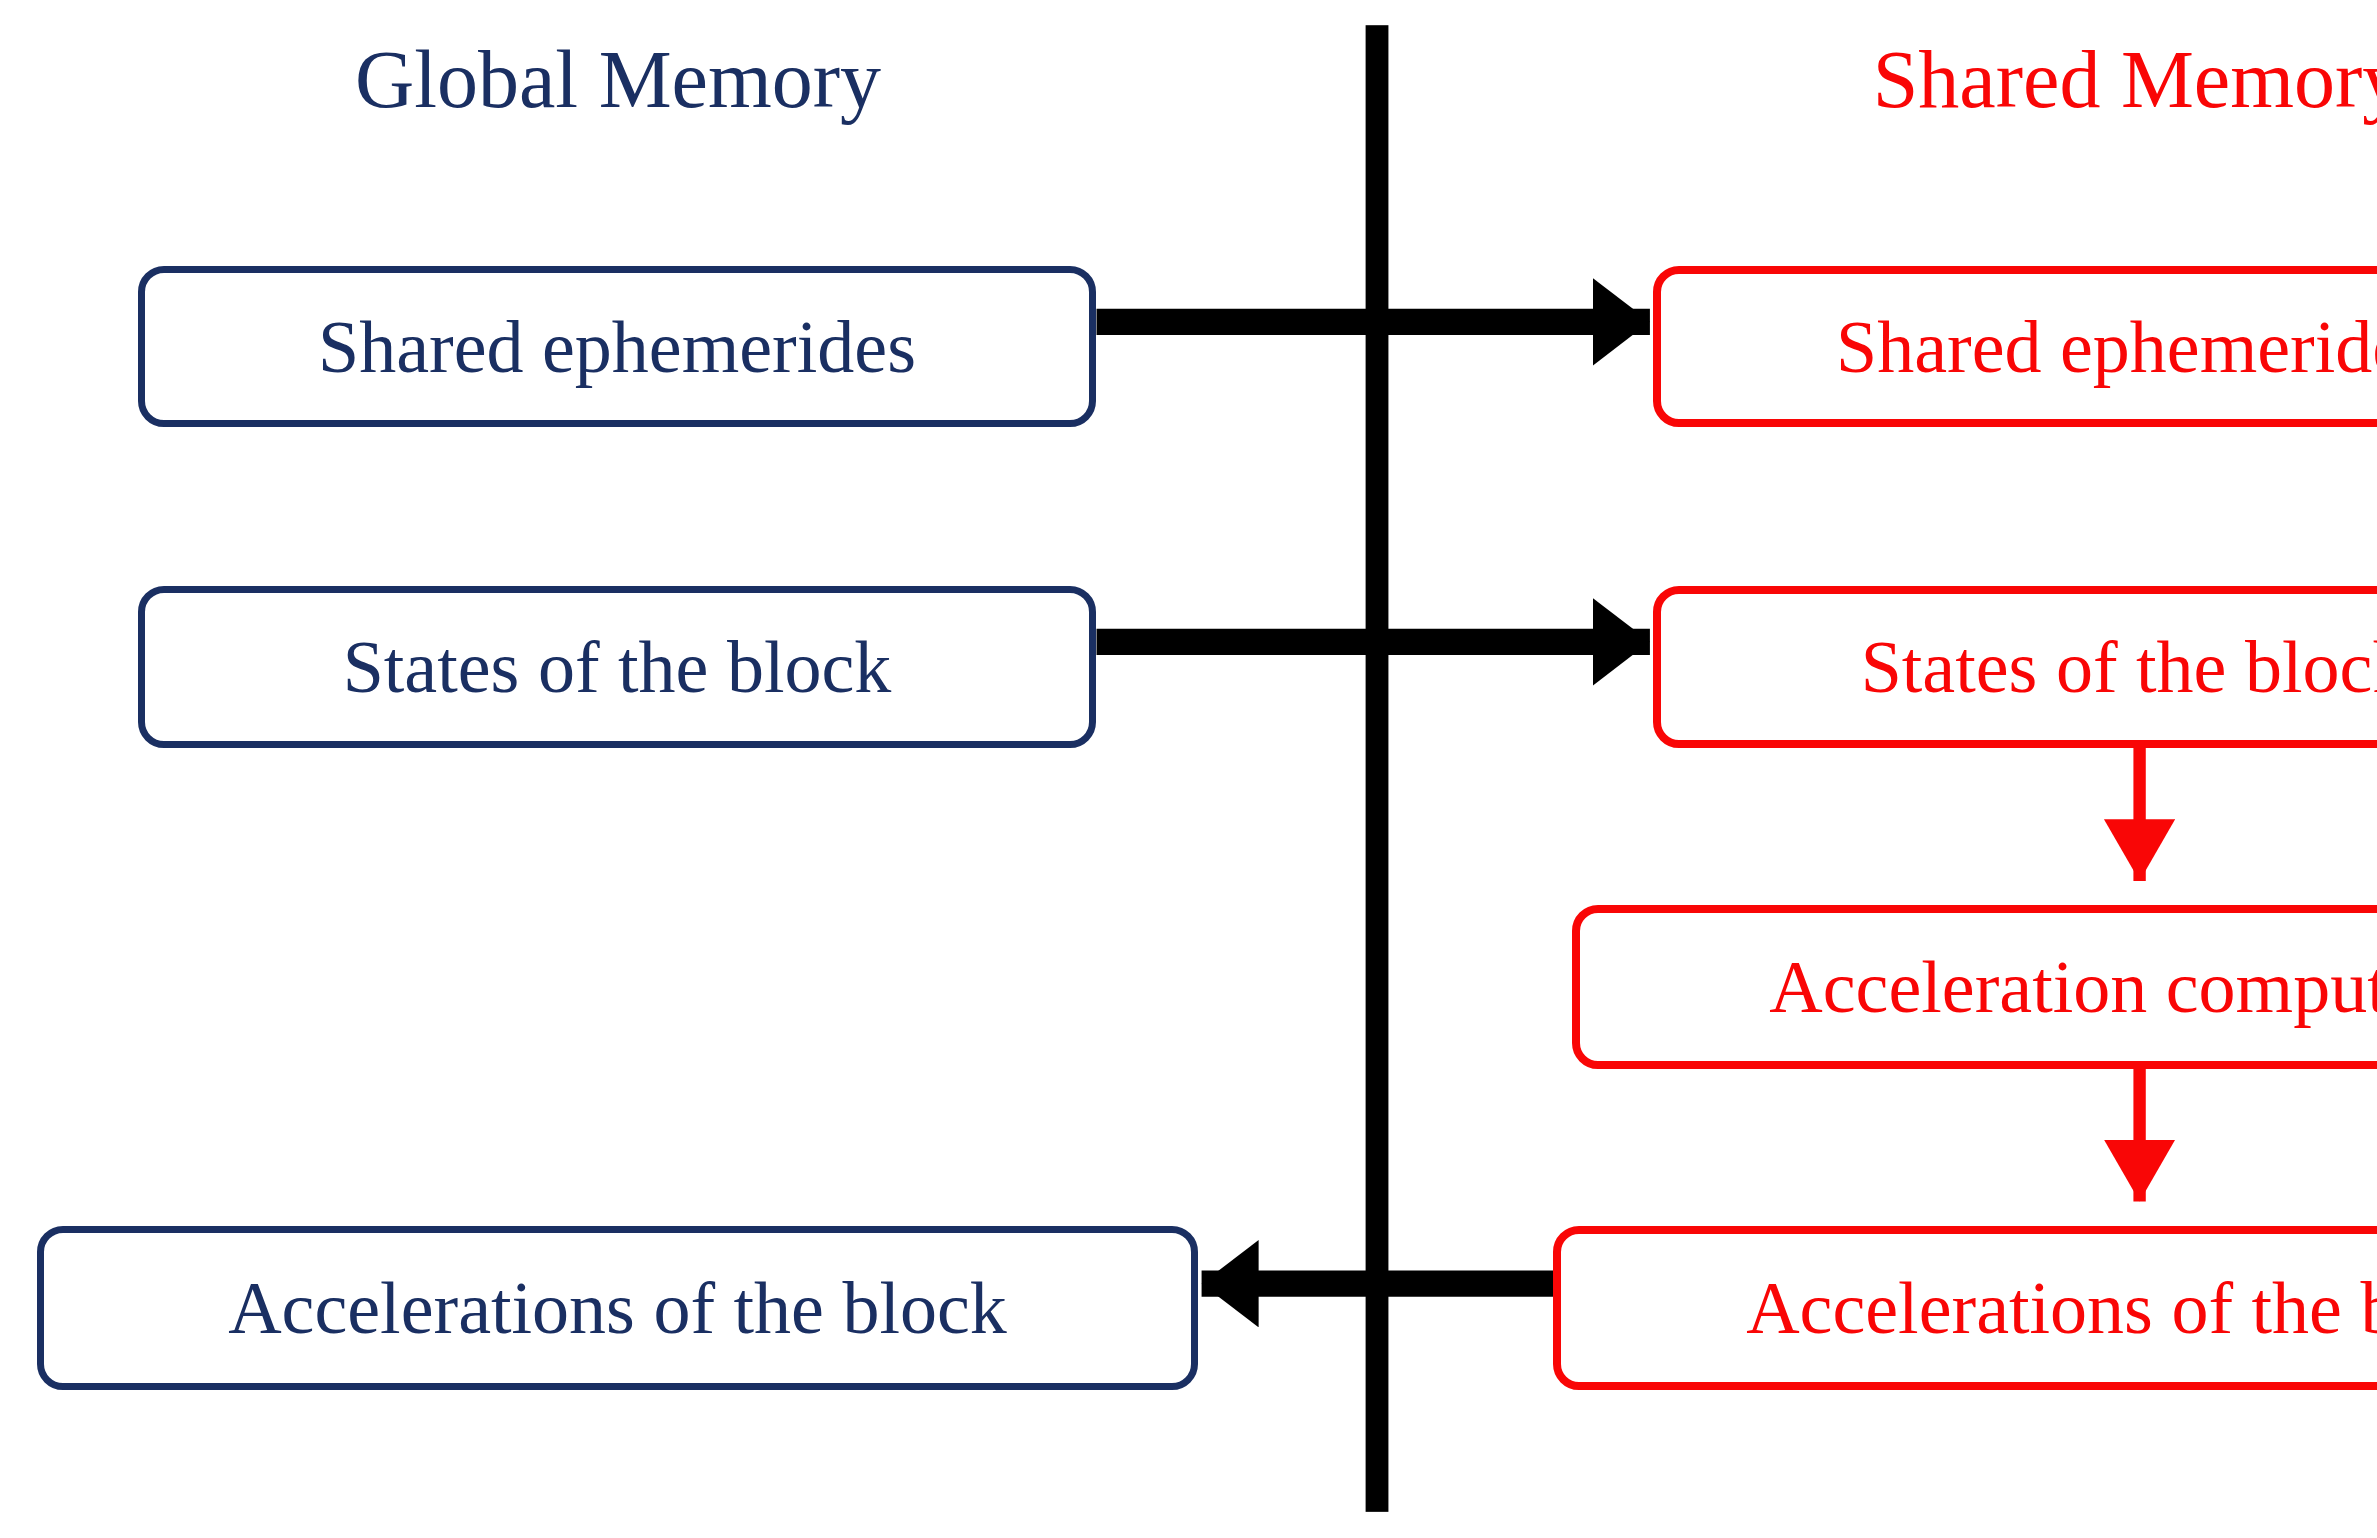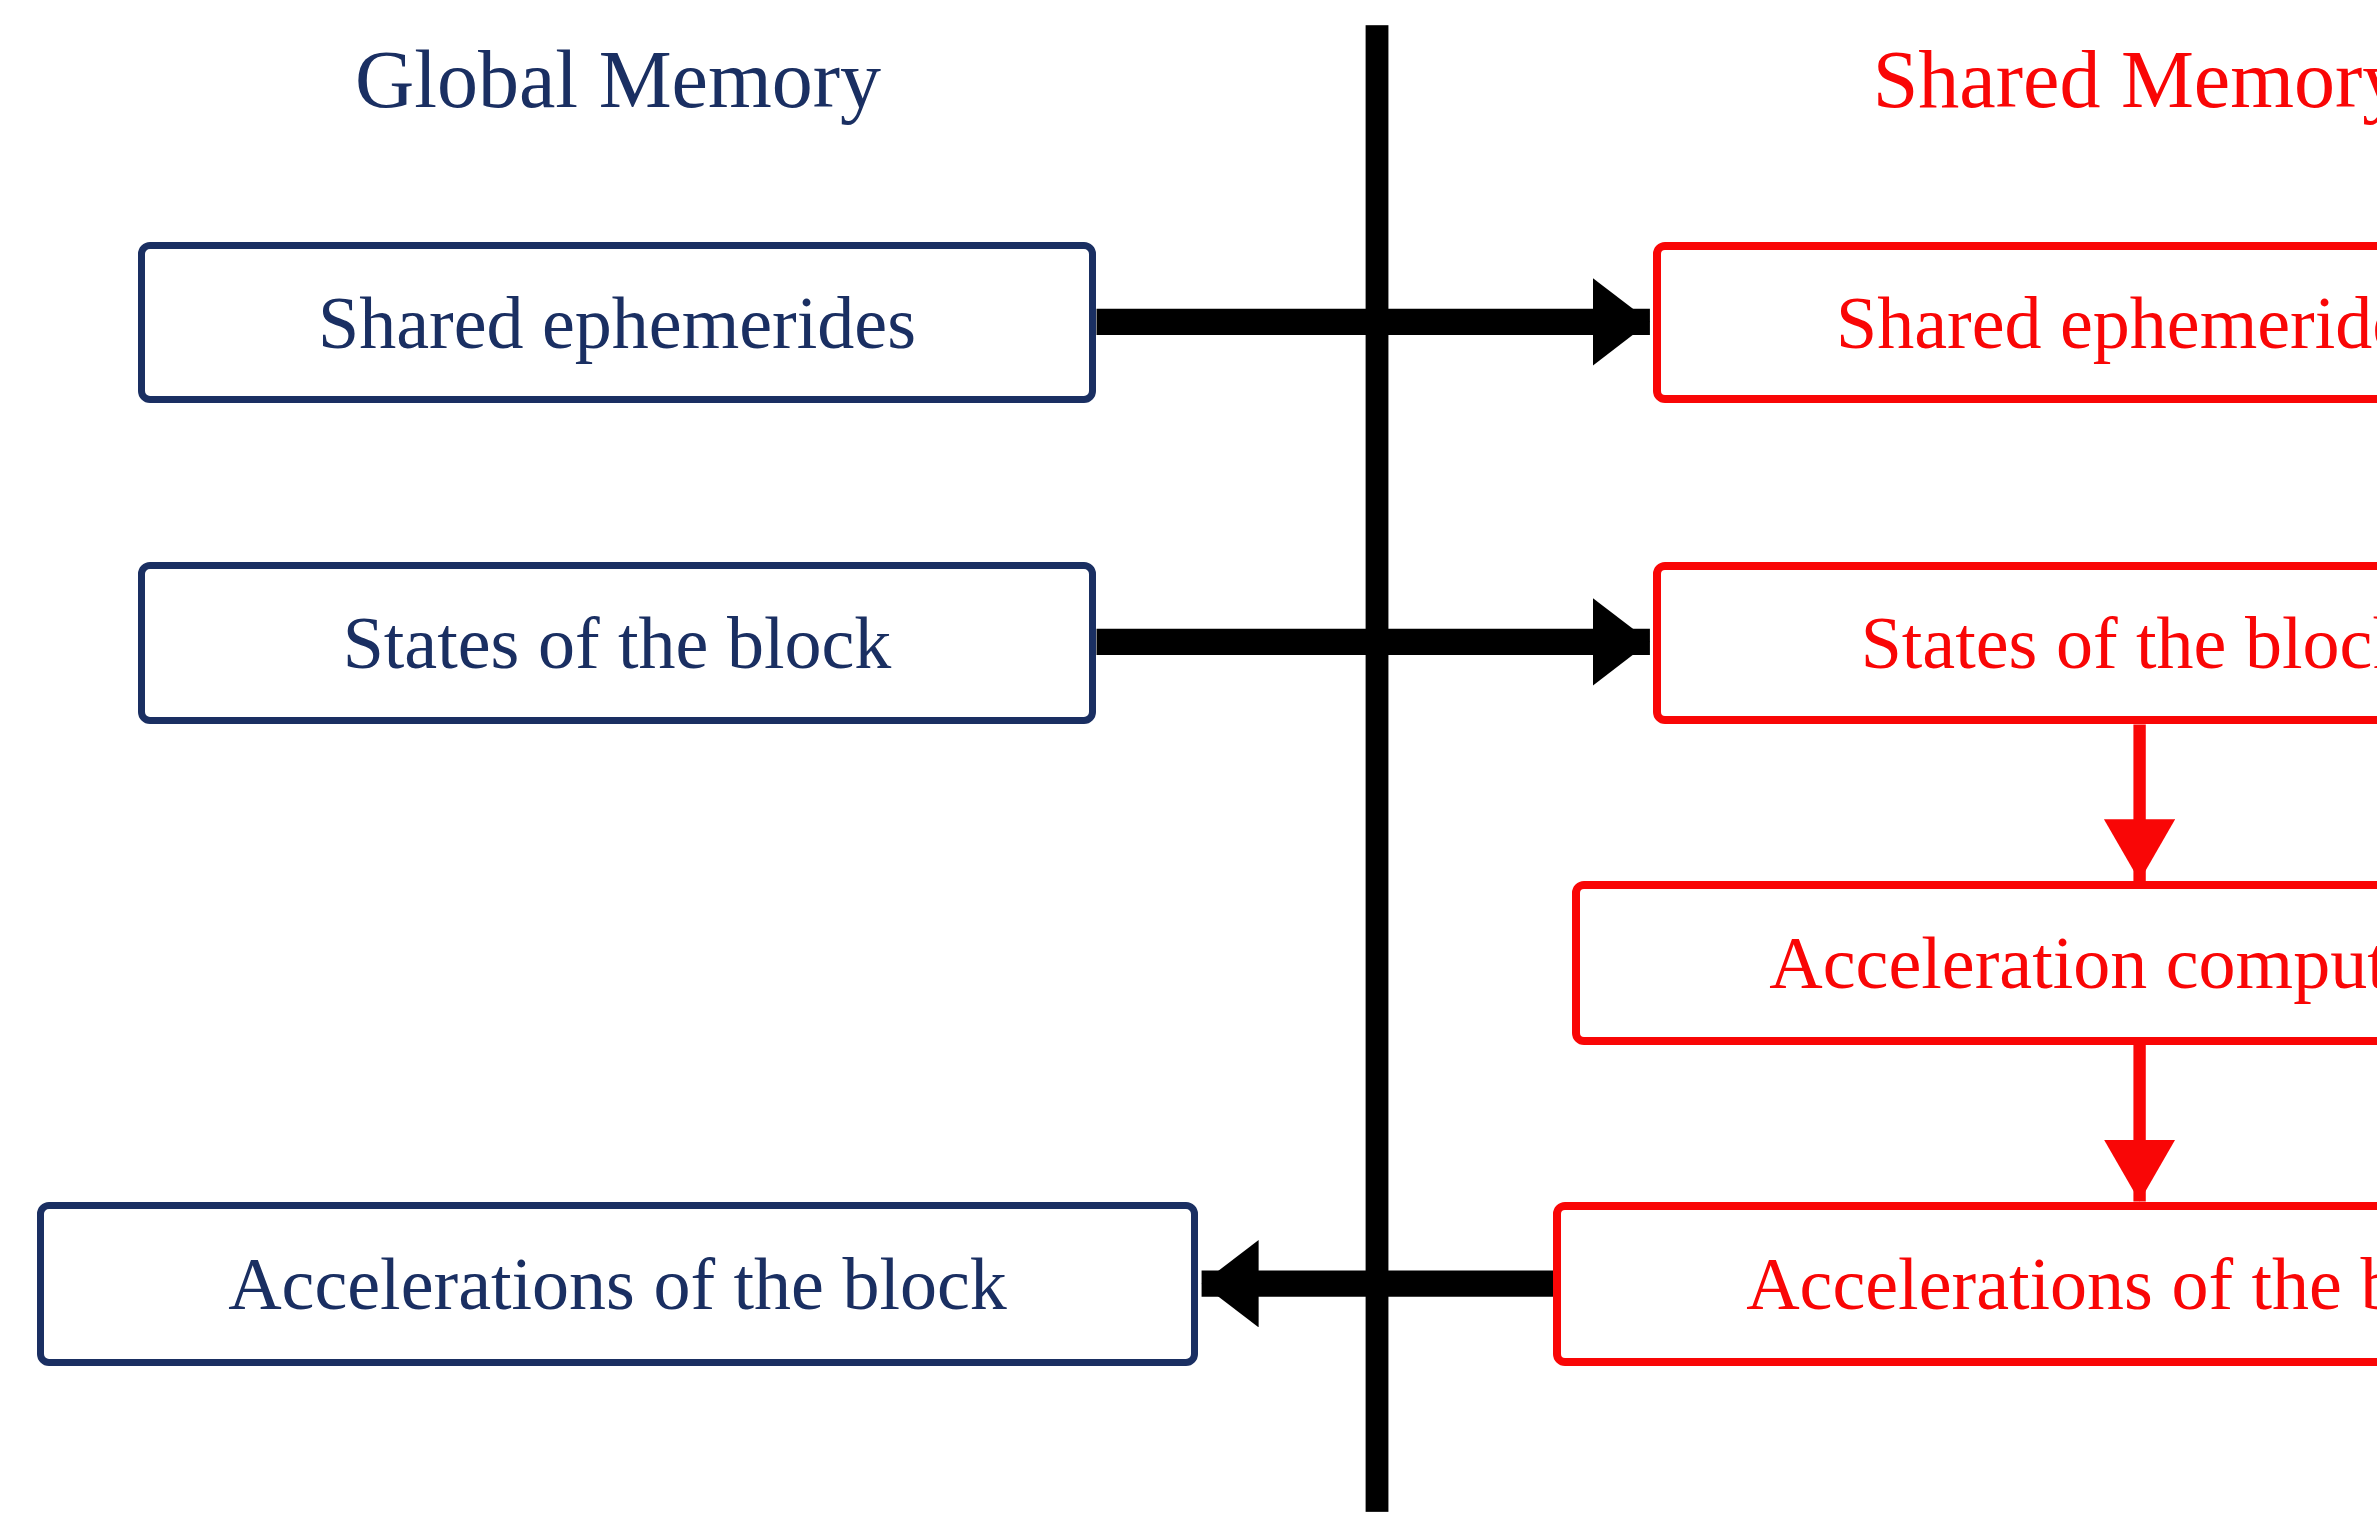--- a/index.html
+++ b/index.html
@@ -25,29 +25,30 @@
     transform: translate(-50%, -50%);
     font-size: 82px;
     line-height: 1;
     white-space: nowrap;
   }
   .col-title.global { color: var(--navy); }
   .col-title.shared { color: var(--red); }
   .mem-box {
     position: absolute;
     box-sizing: border-box;
-    border-radius: 12px;
+    border-radius: 26px;
     background: #ffffff;
     display: flex;
     align-items: center;
     justify-content: center;
     font-size: 74px;
     line-height: 1;
     white-space: nowrap;
     z-index: 2;
+    margin-top: 24px;
   }
   .mem-box.global {
     border: 7.1px solid var(--navy);
     color: var(--navy);
   }
   .mem-box.shared {
     border: 8px solid var(--red);
     color: var(--red);
   }
   svg.wires {

